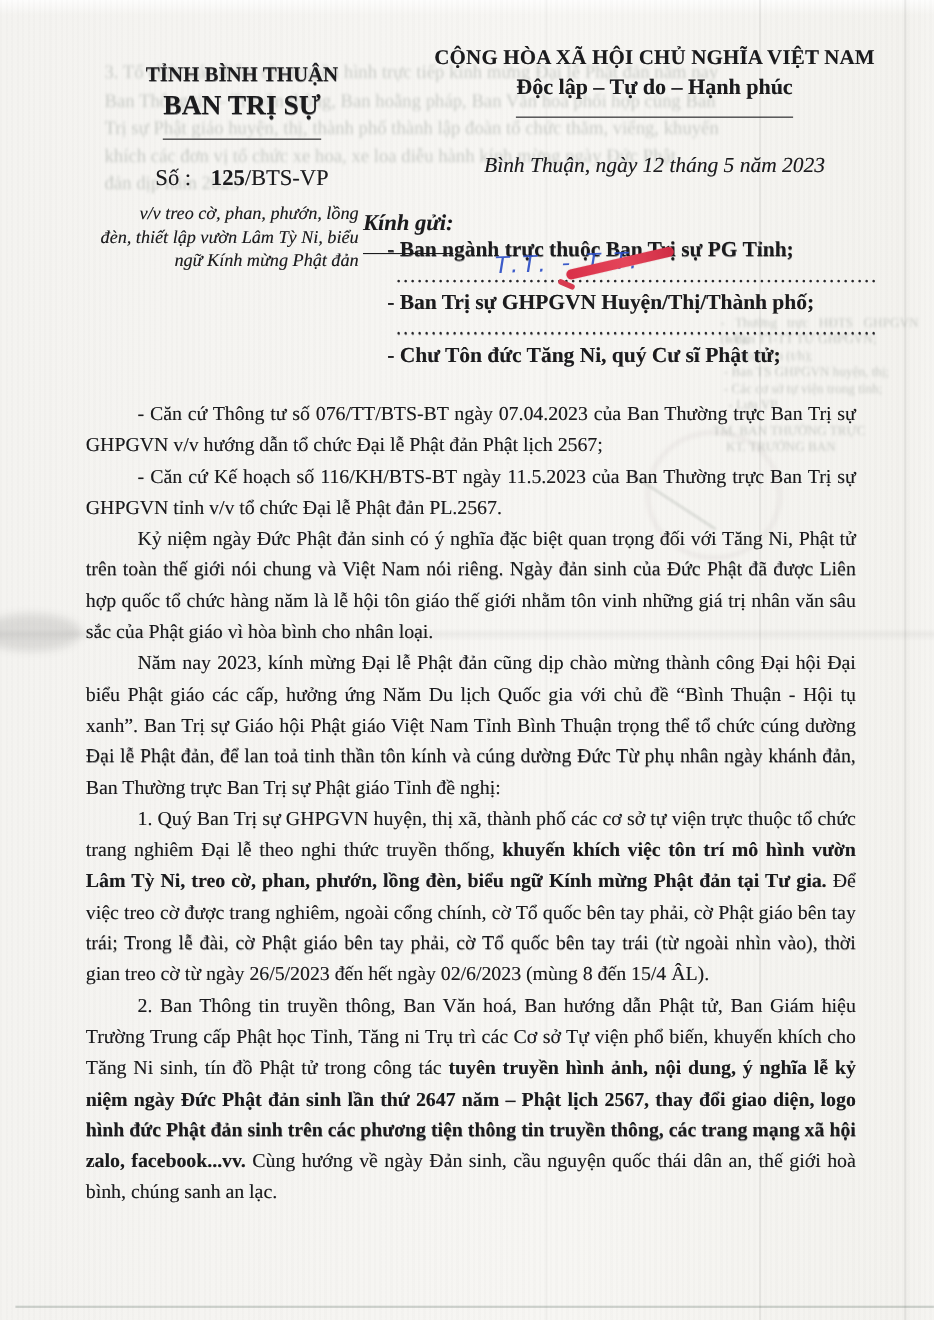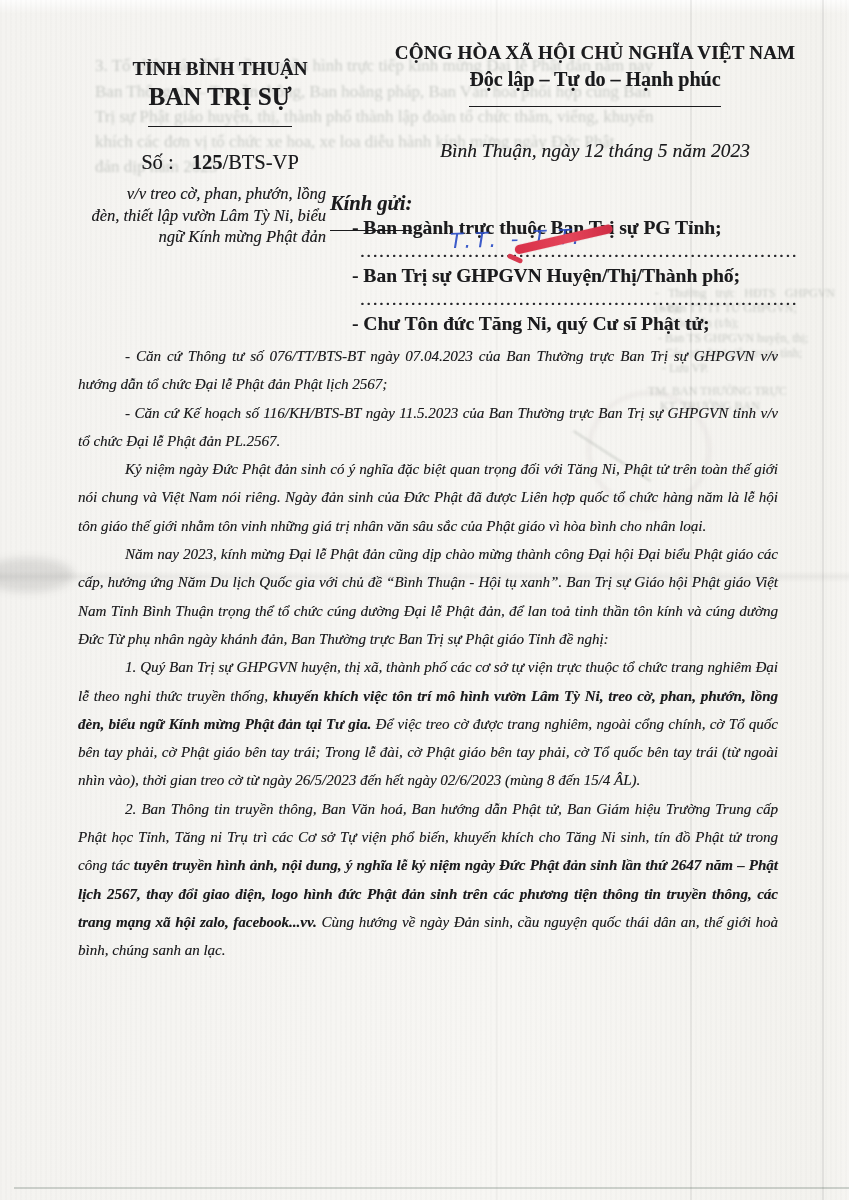--- a/index.html
+++ b/index.html
@@ -46,22 +46,22 @@
     margin-left:8px;width:436px;line-height:18px;}
 
   .handwriting{left:450px;top:227px;color:#2d4fc6;font-family:"DejaVu Sans",sans-serif;
     font-size:21px;font-style:italic;letter-spacing:4px;transform:rotate(-2deg);opacity:.92;}
   .redmark{left:515px;top:246px;width:100px;height:9px;border-radius:6px;
     background:linear-gradient(90deg,#d93048,#e4455a 55%,#cf2c44);
     transform:rotate(-13deg);transform-origin:left center;box-shadow:0 0 1px rgba(200,30,60,.5);}
   .redmark-tail{left:507px;top:256px;width:16px;height:5px;border-radius:4px;
     background:#d83a50;transform:rotate(24deg);}
 
-  .doc-body{left:78px;top:342px;width:700px;font-size:15px;line-height:28.3px;
-    text-align:justify;font-style:italic;}
+  .doc-body{left:78px;top:362px;width:700px;font-size:18px;line-height:28.3px;
+    text-align:justify;}
   .doc-body .para{text-indent:47px;margin:0;}
 
   .bleed-layer{position:absolute;inset:0;pointer-events:none;}
   .bleed{position:absolute;color:#8f968f;filter:blur(1.2px);opacity:.42;
     font-family:"Liberation Serif",serif;text-align:justify;transform:scale(1,1.02);}
   .seal{position:absolute;left:588px;top:392px;width:118px;height:112px;border-radius:50%;
     border:2.5px solid rgba(168,150,148,0.22);filter:blur(2px);}
   .seal-line{position:absolute;left:566px;top:455px;width:92px;height:2px;
     background:rgba(150,158,150,0.35);transform:rotate(33deg);filter:blur(1px);}
 </style>

